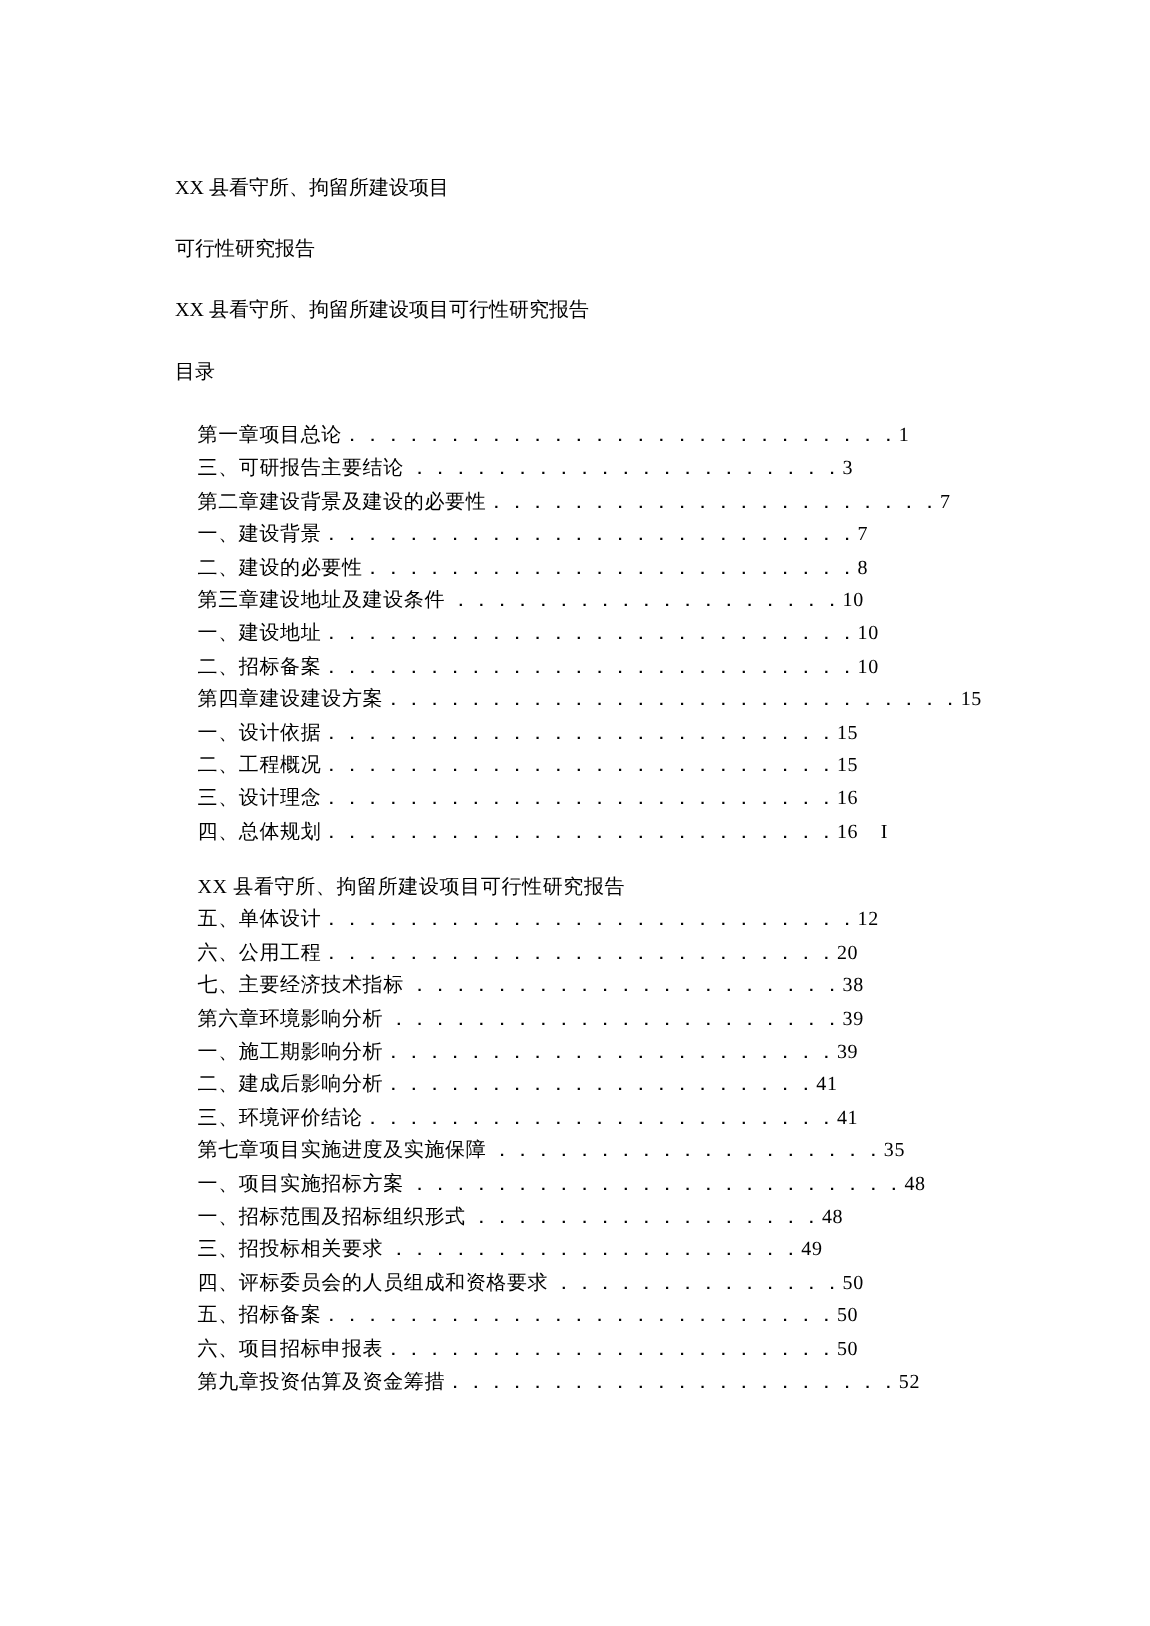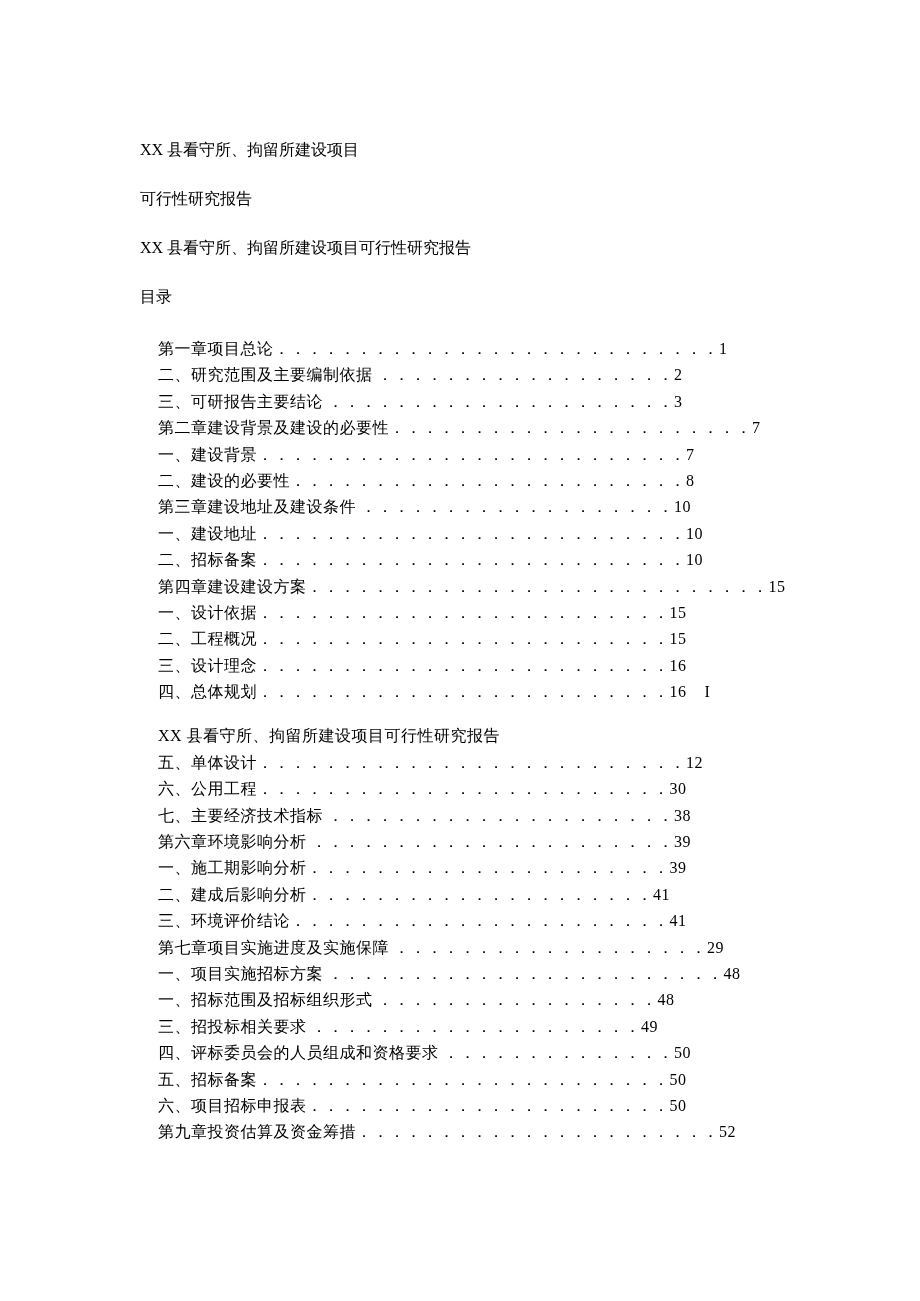--- a/index.html
+++ b/index.html
@@ -39,48 +39,47 @@
 
 <div class="page">
 
   <div class="heading">XX 县看守所、拘留所建设项目</div>
   <div class="heading">可行性研究报告</div>
   <div class="heading">XX 县看守所、拘留所建设项目可行性研究报告</div>
   <div class="heading">目录</div>
 
   <div id="toc1">
       <div class="toc-line"><span>第一章项目总论</span><span>．．．．．．．．．．．．．．．．．．．．．．．．．．．</span><span>1</span></div>
-      <div class="toc-line"><span>二、研究范围及主要编制依据 </span><span>．．．．．．．．．．．．．．．．．．</span><span>2</span></div>
       <div class="toc-line"><span>三、可研报告主要结论 </span><span>．．．．．．．．．．．．．．．．．．．．．</span><span>3</span></div>
       <div class="toc-line"><span>第二章建设背景及建设的必要性</span><span>．．．．．．．．．．．．．．．．．．．．．．</span><span>7</span></div>
       <div class="toc-line"><span>一、建设背景</span><span>．．．．．．．．．．．．．．．．．．．．．．．．．．</span><span>7</span></div>
       <div class="toc-line"><span>二、建设的必要性</span><span>．．．．．．．．．．．．．．．．．．．．．．．．</span><span>8</span></div>
       <div class="toc-line"><span>第三章建设地址及建设条件 </span><span>．．．．．．．．．．．．．．．．．．．</span><span>10</span></div>
       <div class="toc-line"><span>一、建设地址</span><span>．．．．．．．．．．．．．．．．．．．．．．．．．．</span><span>10</span></div>
       <div class="toc-line"><span>二、招标备案</span><span>．．．．．．．．．．．．．．．．．．．．．．．．．．</span><span>10</span></div>
       <div class="toc-line"><span>第四章建设建设方案</span><span>．．．．．．．．．．．．．．．．．．．．．．．．．．．．</span><span>15</span></div>
       <div class="toc-line"><span>一、设计依据</span><span>．．．．．．．．．．．．．．．．．．．．．．．．．</span><span>15</span></div>
       <div class="toc-line"><span>二、工程概况</span><span>．．．．．．．．．．．．．．．．．．．．．．．．．</span><span>15</span></div>
       <div class="toc-line"><span>三、设计理念</span><span>．．．．．．．．．．．．．．．．．．．．．．．．．</span><span>16</span></div>
       <div class="toc-line"><span>四、总体规划</span><span>．．．．．．．．．．．．．．．．．．．．．．．．．</span><span>16</span><span class="inline-extra">I</span></div>
     </div>
 
   <div class="break"></div>
 
   <div class="toc-line">XX 县看守所、拘留所建设项目可行性研究报告</div>
 
   <div id="toc2">
       <div class="toc-line"><span>五、单体设计</span><span>．．．．．．．．．．．．．．．．．．．．．．．．．．</span><span>12</span></div>
-      <div class="toc-line"><span>六、公用工程</span><span>．．．．．．．．．．．．．．．．．．．．．．．．．</span><span>30</span></div>
+      <div class="toc-line"><span>六、公用工程</span><span>．．．．．．．．．．．．．．．．．．．．．．．．．</span><span>20</span></div>
       <div class="toc-line"><span>七、主要经济技术指标 </span><span>．．．．．．．．．．．．．．．．．．．．．</span><span>38</span></div>
       <div class="toc-line"><span>第六章环境影响分析 </span><span>．．．．．．．．．．．．．．．．．．．．．．</span><span>39</span></div>
       <div class="toc-line"><span>一、施工期影响分析</span><span>．．．．．．．．．．．．．．．．．．．．．．</span><span>39</span></div>
       <div class="toc-line"><span>二、建成后影响分析</span><span>．．．．．．．．．．．．．．．．．．．．．</span><span>41</span></div>
       <div class="toc-line"><span>三、环境评价结论</span><span>．．．．．．．．．．．．．．．．．．．．．．．</span><span>41</span></div>
-      <div class="toc-line"><span>第七章项目实施进度及实施保障 </span><span>．．．．．．．．．．．．．．．．．．．</span><span>29</span></div>
+      <div class="toc-line"><span>第七章项目实施进度及实施保障 </span><span>．．．．．．．．．．．．．．．．．．．</span><span>35</span></div>
       <div class="toc-line"><span>一、项目实施招标方案 </span><span>．．．．．．．．．．．．．．．．．．．．．．．．</span><span>48</span></div>
       <div class="toc-line"><span>一、招标范围及招标组织形式 </span><span>．．．．．．．．．．．．．．．．．</span><span>48</span></div>
       <div class="toc-line"><span>三、招投标相关要求 </span><span>．．．．．．．．．．．．．．．．．．．．</span><span>49</span></div>
       <div class="toc-line"><span>四、评标委员会的人员组成和资格要求 </span><span>．．．．．．．．．．．．．．</span><span>50</span></div>
       <div class="toc-line"><span>五、招标备案</span><span>．．．．．．．．．．．．．．．．．．．．．．．．．</span><span>50</span></div>
       <div class="toc-line"><span>六、项目招标申报表</span><span>．．．．．．．．．．．．．．．．．．．．．．</span><span>50</span></div>
       <div class="toc-line"><span>第九章投资估算及资金筹措</span><span>．．．．．．．．．．．．．．．．．．．．．．</span><span>52</span></div>
     </div>
 
 </div>

